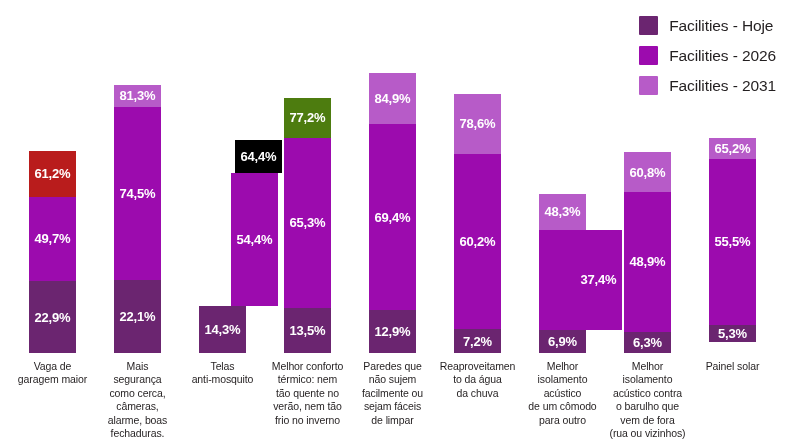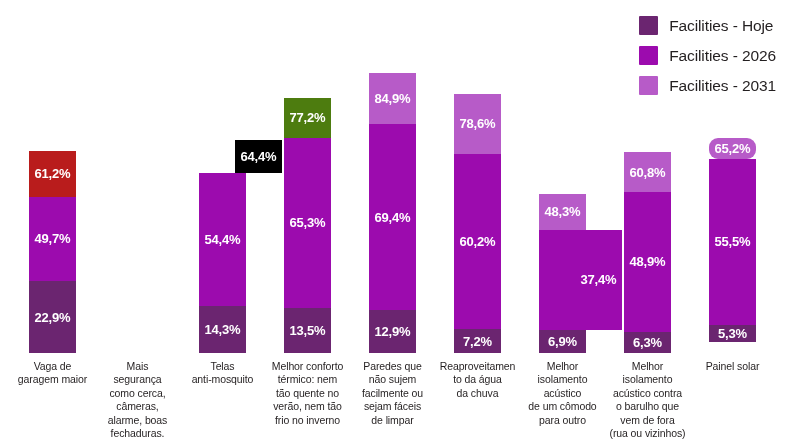--- a/index.html
+++ b/index.html
@@ -118,33 +118,44 @@
             <span class="seg-label">49,7%</span>
           </div>
           <div class="seg" style="height: 75.57px; background: rgb(107, 37, 112);">
             <span class="seg-label">22,9%</span>
           </div>
         </div>
         <div class="cat-label">Vaga de
 garagem maior</div>
       </div>
       <div class="bar-group" style="left: 95px;">
+        <div class="bar" style="height: 268.29px;">
+          <div class="seg" style="height: 22.44px; background: rgb(183, 91, 200);">
+            <span class="seg-label">81,3%</span>
+          </div>
+          <div class="seg" style="height: 172.92px; background: rgb(156, 11, 174);">
+            <span class="seg-label">74,5%</span>
+          </div>
+          <div class="seg" style="height: 72.93px; background: rgb(107, 37, 112);">
+            <span class="seg-label">22,1%</span>
+          </div>
+        </div>
         <div class="cat-label">Mais
 segurança
 como cerca,
 câmeras,
 alarme, boas
 fechaduras.</div>
       </div>
       <div class="bar-group" style="left: 180px;">
         <div class="bar" style="height: 212.52px;">
           <div class="seg" style="height: 33px; background: #000000; margin-left: 36px;">
             <span class="seg-label">64,4%</span>
           </div>
-          <div class="seg" style="height: 132.33px; background: rgb(156, 11, 174);">
+          <div class="seg" style="height: 132.33px; background: rgb(156, 11, 174); margin-left: 32px;">
             <span class="seg-label">54,4%</span>
           </div>
           <div class="seg" style="height: 47.19px; background: rgb(107, 37, 112);">
             <span class="seg-label">14,3%</span>
           </div>
         </div>
         <div class="cat-label">Telas
 anti-mosquito</div>
       </div>
       <div class="bar-group" style="left: 265px;">
@@ -231,21 +242,21 @@
         </div>
         <div class="cat-label">Melhor
 isolamento
 acústico contra
 o barulho que
 vem de fora
 (rua ou vizinhos)</div>
       </div>
       <div class="bar-group" style="left: 690px;">
         <div class="bar" style="height: 215.16px;">
-          <div class="seg" style="height: 21px; background: rgb(183, 91, 200); border-radius: 9px;">
+          <div class="seg" style="height: 21px; background: rgb(183, 91, 200);">
             <span class="seg-label">65,2%</span>
           </div>
           <div class="seg" style="height: 165.66px; background: rgb(156, 11, 174); justify-content: center;">
             <span class="seg-label">55,5%</span>
           </div>
           <div class="seg" style="height: 17.49px; background: rgb(107, 37, 112);">
             <span class="seg-label">5,3%</span>
           </div>
         </div>
         <div class="cat-label">Painel solar</div>

